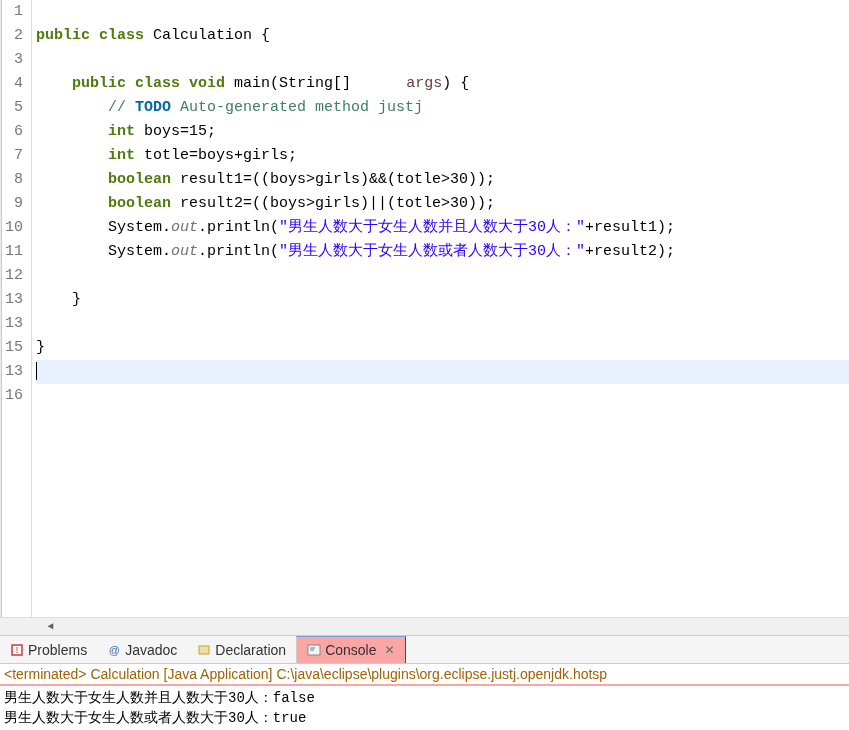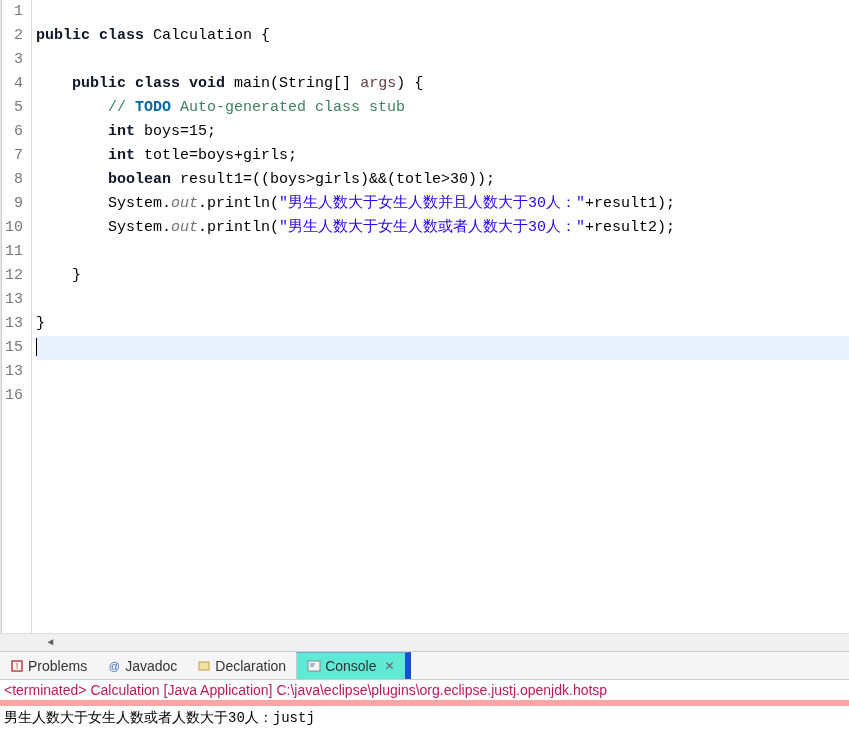--- a/index.html
+++ b/index.html
@@ -50,26 +50,26 @@
     }
     .code-line {
       height: 24px;
       line-height: 24px;
       white-space: pre;
       font-family: Consolas, 'Courier New', monospace;
     }
     .code-line.highlight {
       background: #e8f2fe;
     }
-    .kw { color: #0f172a; font-weight: bold; }
+    .kw { color: #4d7c0f; font-weight: bold; }
     .comment { color: #3f7f5f; }
     .todo { color: #0369a1; font-weight: bold; }
     .str { color: #2a00ff; }
     .static-field { color: #737373; font-style: italic; }
-    .param { color: #6a3e3e; }
+    .param { color: #6a3e3e; margin-left: 46px; }
     
     .scrollbar-h {
       height: 18px;
       background: #f0f0f0;
       border-top: 1px solid #ddd;
       display: flex;
       align-items: center;
       padding-left: 42px;
     }
     .scroll-arrow {
@@ -102,44 +102,44 @@
       padding: 4px 10px;
       display: flex;
       align-items: center;
       gap: 4px;
       cursor: pointer;
       color: #333;
       border-right: 0px solid transparent;
       height: 100%;
     }
     .tab.active {
-      background: #5eead4;
+      background: #fca5a5;
       border-top: 1px solid #6ea3d8;
       border-left: 1px solid #ccc;
-      border-right: 6px solid #1d4ed8;
+      border-right: 1px solid #1d4ed8;
     }
     .tab-icon {
       width: 14px;
       height: 14px;
       display: inline-flex;
       align-items: center;
       justify-content: center;
       font-size: 11px;
     }
     .close-x {
       font-size: 12px;
       color: #666;
       margin-left: 4px;
     }
     .status-line {
       padding: 2px 4px;
       font-family: 'Segoe UI', Tahoma, sans-serif;
       font-size: 14px;
-      color: #be185d;
-      border-bottom: 6px solid #fca5a5;
+      color: #a16207;
+      border-bottom: 2px solid #fca5a5;
       white-space: nowrap;
       overflow: hidden;
     }
     .console-output {
       padding: 2px 4px;
       font-family: Consolas, 'Courier New', monospace;
       font-size: 14px;
       color: #000;
       flex: 1;
     }
@@ -176,24 +176,25 @@
     <div class="line-num"><span>13</span></div>
     <div class="line-num"><span>15</span></div>
     <div class="line-num"><span>13</span></div>
     <div class="line-num"><span>16</span></div>
   </div>
   <div class="code-area">
     <div class="code-line"></div>
     <div class="code-line"><span class="kw">public</span> <span class="kw">class</span><span> Calculation {</span></div>
     <div class="code-line"></div>
     <div class="code-line">    <span class="kw">public</span> <span class="kw">class</span> <span class="kw">void</span><span> main(String[] </span><span class="param">args</span><span>) {</span></div>
-    <div class="code-line">        <span class="comment">// </span><span class="todo">TODO</span><span class="comment"> Auto-generated class stub</span></div>
+    <div class="code-line">        <span class="comment">// </span><span class="todo">TODO</span><span class="comment"> Auto-generated method justj</span></div>
     <div class="code-line">        <span class="kw">int</span><span> boys=15;</span></div>
     <div class="code-line">        <span class="kw">int</span><span> totle=boys+girls;</span></div>
     <div class="code-line">        <span class="kw">boolean</span><span> result1=((boys&gt;girls)&amp;&amp;(totle&gt;30));</span></div>
+    <div class="code-line">        <span class="kw">boolean</span><span> result2=((boys&gt;girls)||(totle&gt;30));</span></div>
     <div class="code-line">        <span>System.</span><span class="static-field">out</span><span>.println(</span><span class="str">"男生人数大于女生人数并且人数大于30人："</span><span>+result1);</span></div>
     <div class="code-line">        <span>System.</span><span class="static-field">out</span><span>.println(</span><span class="str">"男生人数大于女生人数或者人数大于30人："</span><span>+result2);</span></div>
     <div class="code-line"></div>
     <div class="code-line">    }</div>
     <div class="code-line"></div>
     <div class="code-line">}</div>
     <div class="code-line highlight"><span class="cursor"></span><span></span></div>
   </div>
 </div>
 
@@ -235,15 +236,16 @@
             <line x1="3" y1="5" x2="8" y2="5" stroke="#5080c0"></line>
             <line x1="3" y1="7" x2="7" y2="7" stroke="#5080c0"></line>
           </svg>
       </span>
       <span>Console</span>
       <span class="close-x">✕</span>
     </div>
   </div>
   <div class="status-line">&lt;terminated&gt; Calculation [Java Application] C:\java\eclipse\plugins\org.eclipse.justj.openjdk.hotsp</div>
   <div class="console-output">
-    <div class="console-line">男生人数大于女生人数或者人数大于30人：justj</div>
+    <div class="console-line">男生人数大于女生人数并且人数大于30人：false</div>
+    <div class="console-line">男生人数大于女生人数或者人数大于30人：true</div>
   </div>
 </div>
 
 </body></html>

